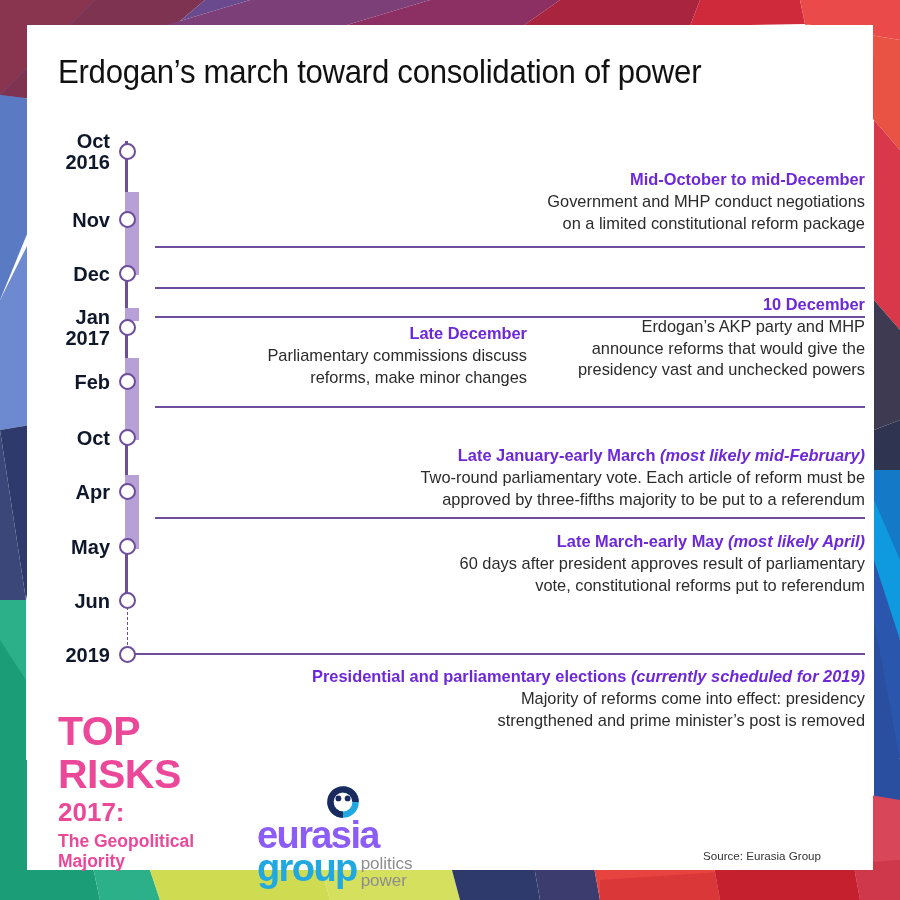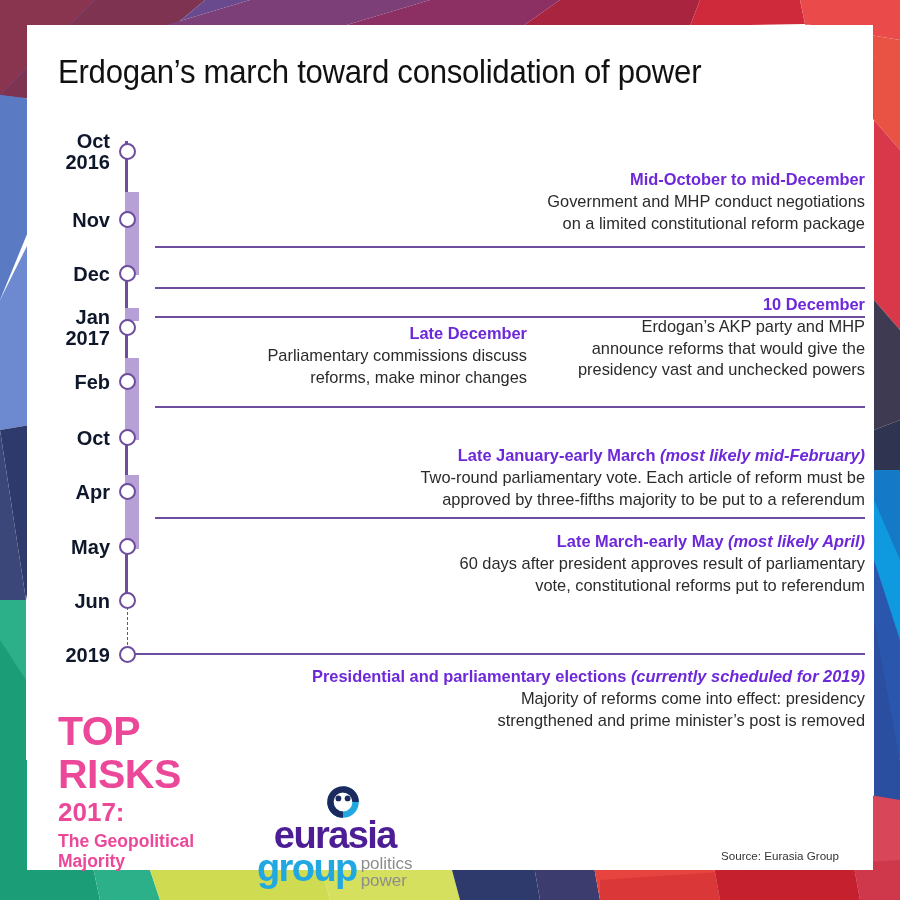--- a/index.html
+++ b/index.html
@@ -152,36 +152,36 @@
   }
   #eg-mark { position: absolute; left: 67px; top: 0; }
   #eg-word {
     position: absolute;
     left: 0; top: 36px;
     font-family: "Liberation Sans", sans-serif;
     font-weight: bold;
     line-height: 0.86;
     letter-spacing: -1.6px;
   }
-  #eg-eurasia { font-size: 38px; color: #4c1d95; text-align: center; }
+  #eg-eurasia { font-size: 38px; color: #8b5cf6; }
   #eg-grouprow { display: flex; align-items: flex-start; }
   #eg-group { font-size: 38px; color: #21a8e0; }
   #eg-tag {
     color: #8d8d8d;
     font-weight: normal;
     font-size: 17px;
     line-height: 17.5px;
     letter-spacing: 0;
     margin-left: 4px;
     margin-top: 3px;
   }
 
   #source {
     position: absolute;
-    right: 34px;
+    right: 52px;
     top: 824px;
     font-size: 11.6px;
     color: #333333;
     font-family: "Liberation Sans Narrow", "Liberation Sans", sans-serif;
     white-space: nowrap;
   }
 </style>
 </head>
 <body>
 

